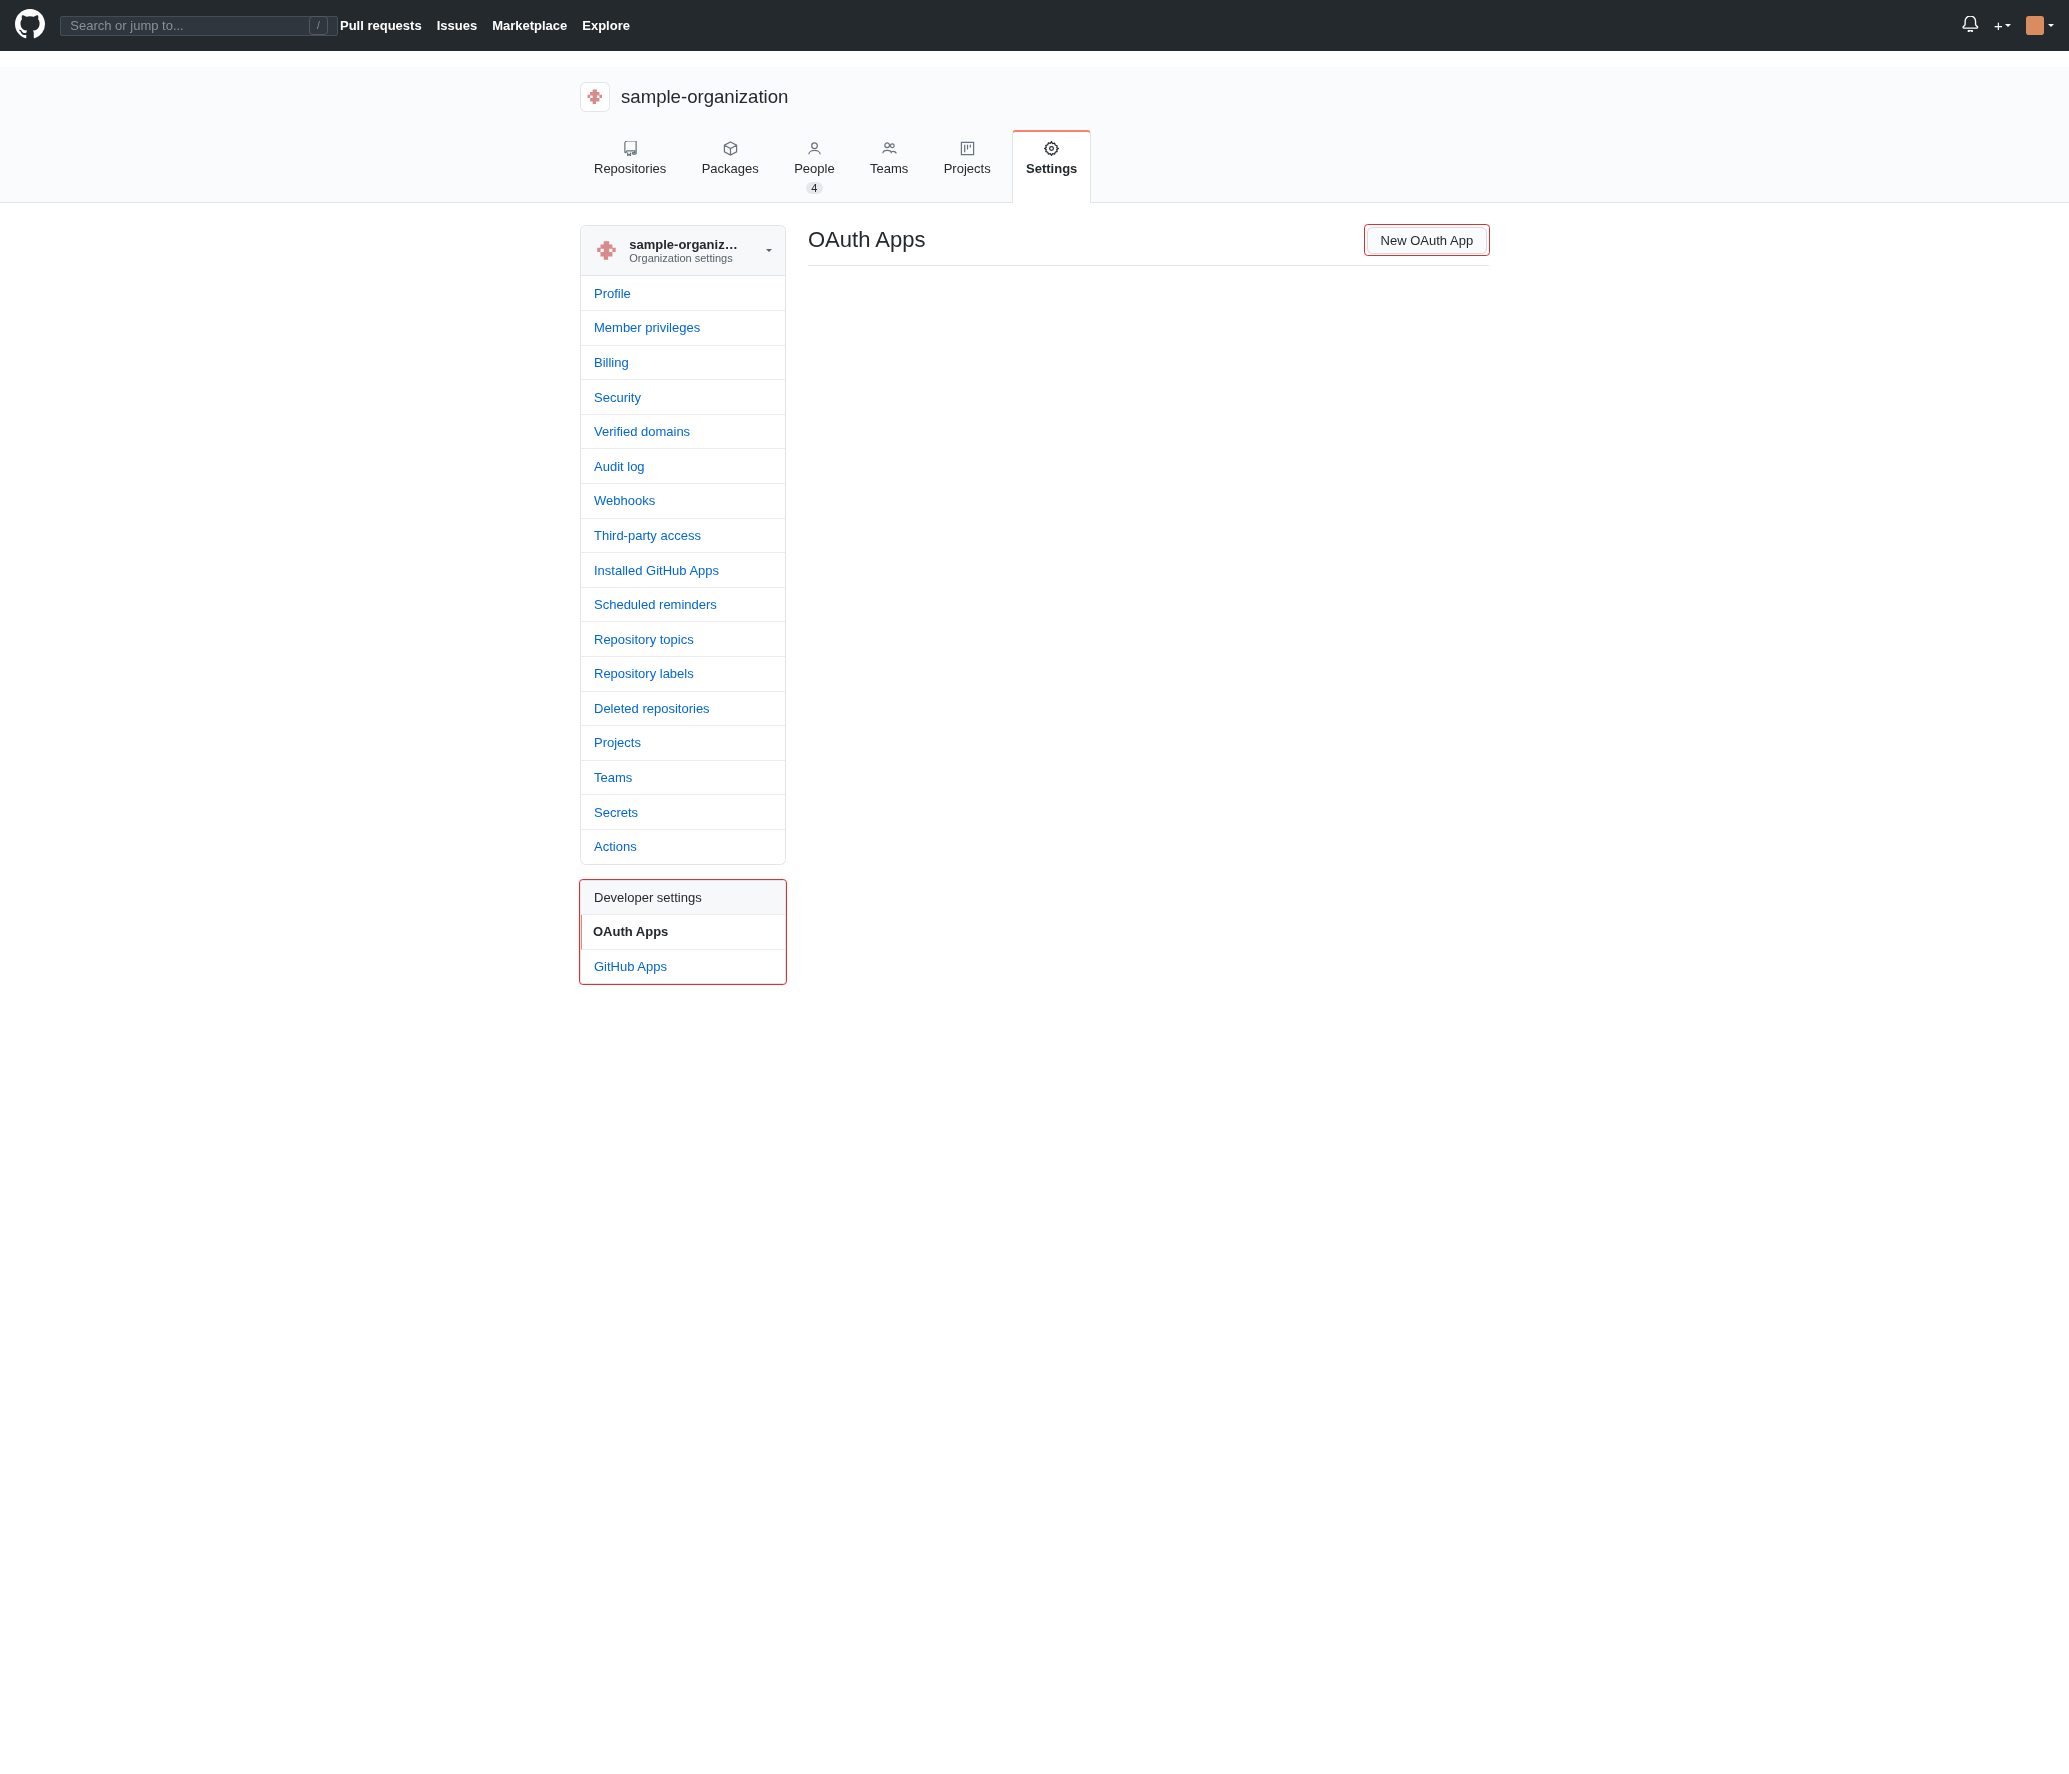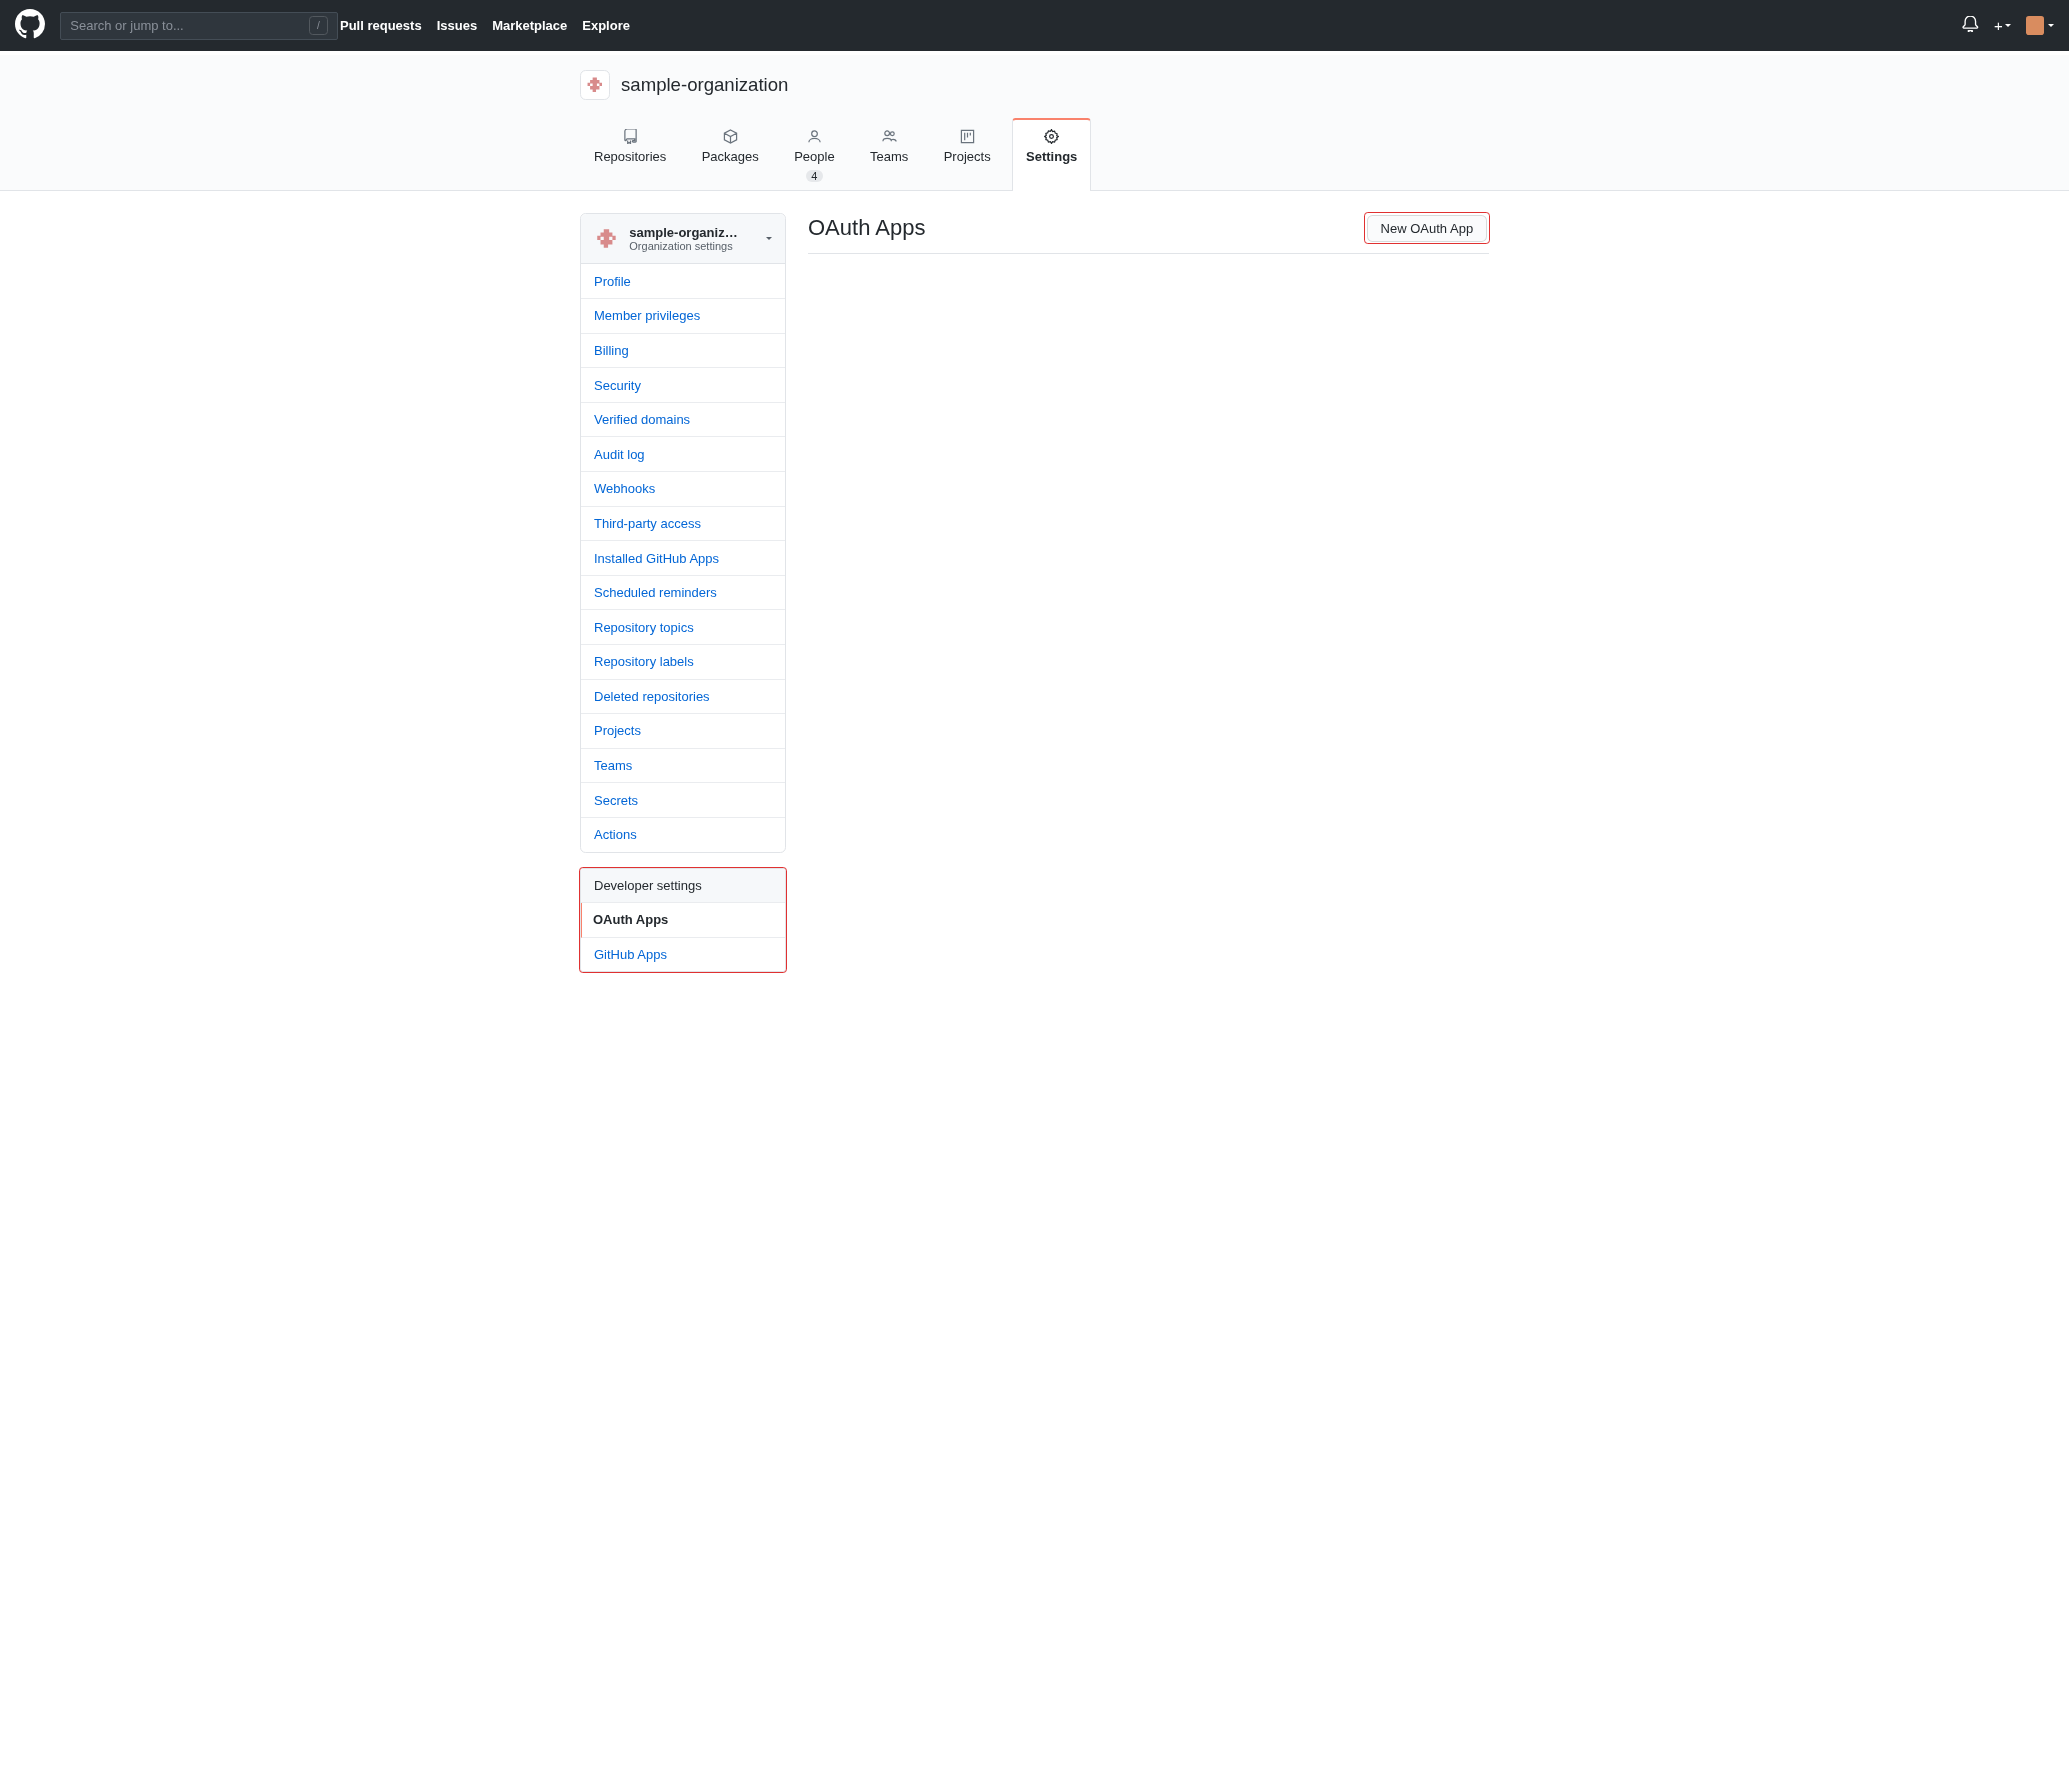--- a/index.html
+++ b/index.html
@@ -2,36 +2,36 @@
 <html style="font-size:15px"><head>
 <meta charset="utf-8">
 <style>
 * { box-sizing: border-box; margin: 0; padding: 0; }
 body { font-family: -apple-system, BlinkMacSystemFont, "Segoe UI", Helvetica, Arial, sans-serif; font-size: 13px; color: #24292e; background: #fff; }
 a { text-decoration: none; color: #0366d6; }
 
 
 .gh-header { background: #24292e; height: 51px; display: flex; align-items: center; padding: 0 15px; }
 .gh-logo { width: 30px; height: 30px; fill: #fff; }
-.search-box { margin-left: 15px; background: #2f363d; border: 0.9px solid #444d56; border-radius: 2px; width: 278px; height: 28px; display: flex; align-items: center; padding: 0 9.3px; }
+.search-box { margin-left: 15px; background: #2f363d; border: 0.9px solid #444d56; border-radius: 2px; width: 278px; height: 20px; display: flex; align-items: center; padding: 0 9.3px; }
 .search-box input { background: transparent; border: none; outline: none; color: #c8ccd0; font-size: 13px; flex: 1; }
 .search-box input::placeholder { color: #8a9099; }
 .slash-key { border: 0.9px solid #52585e; border-radius: 3.7px; width: 18.6px; height: 18.6px; display:flex; align-items:center; justify-content:center; font-size:10.2px; color:#8a9099; }
 .gh-nav { display: flex; gap: 15px; margin-left: 2px; }
 .gh-nav a { color: #fff; font-weight: 600; font-size: 13px; }
 .gh-right { margin-left: auto; display: flex; align-items: center; gap: 15px; }
 .gh-icon { width: 16.7px; height: 16.7px; fill: #fff; }
 .gh-plus { color: #fff; font-size: 15px; display:flex; align-items:center; gap:1.9px;}
 .gh-avatar { width: 18.6px; height: 18.6px; background: #d98c5f; border-radius: 2.8px; position:relative; }
 .avatar-wrap { display:flex; align-items:center; gap:3.7px; color:#fff; }
 .caret { width:0; height:0; border-left:3.7px solid transparent; border-right:3.7px solid transparent; border-top:3.7px solid #fff; display:inline-block;}
 
 
 .sub-header { border-bottom: 0.9px solid #e1e4e8; background: #fafbfc; }
-.org-title { max-width: 939px; margin: 4px auto; padding: 15px 15px 0 15px; display:flex; align-items:center; gap:11px; }
+.org-title { max-width: 939px; margin: 16px auto; padding: 15px 15px 0 15px; display:flex; align-items:center; gap:11px; }
 .org-avatar { width: 30px; height: 30px; border:0.9px solid #e1e4e8; border-radius:5.6px; background:#fff; display:flex; align-items:center; justify-content:center; }
 .org-avatar-inner { width:20.4px; height:20.4px; }
 .org-name { font-size: 18.6px; font-weight: 400; }
 
 .tabs { max-width: 939px; margin: 0 auto; padding: 0 15px; display:flex; gap: 7.4px; margin-top: 16.7px;}
 .tab { display:flex; align-items:center; gap:5.6px; padding: 9.3px 13px; font-size:13px; color:#24292e; border:0.9px solid transparent; border-bottom:none; border-top:2.8px solid transparent; position:relative; top:0.9px;flex-direction:column;}
 .tab svg { width:15px; height:15px; fill:#6a737d; }
 .tab.selected { background:#fff; border-color:#e1e4e8; border-top-color:#f9826c; border-radius: 3.7px 3.7px 0 0;}
 .tab.selected span { font-weight:600; }
 .tab .counter { background:#d1d5da80; border-radius:9.3px; padding:0 5.6px; font-size:11px; font-weight:500; color:#24292e; min-width:16.7px; text-align:center;}

